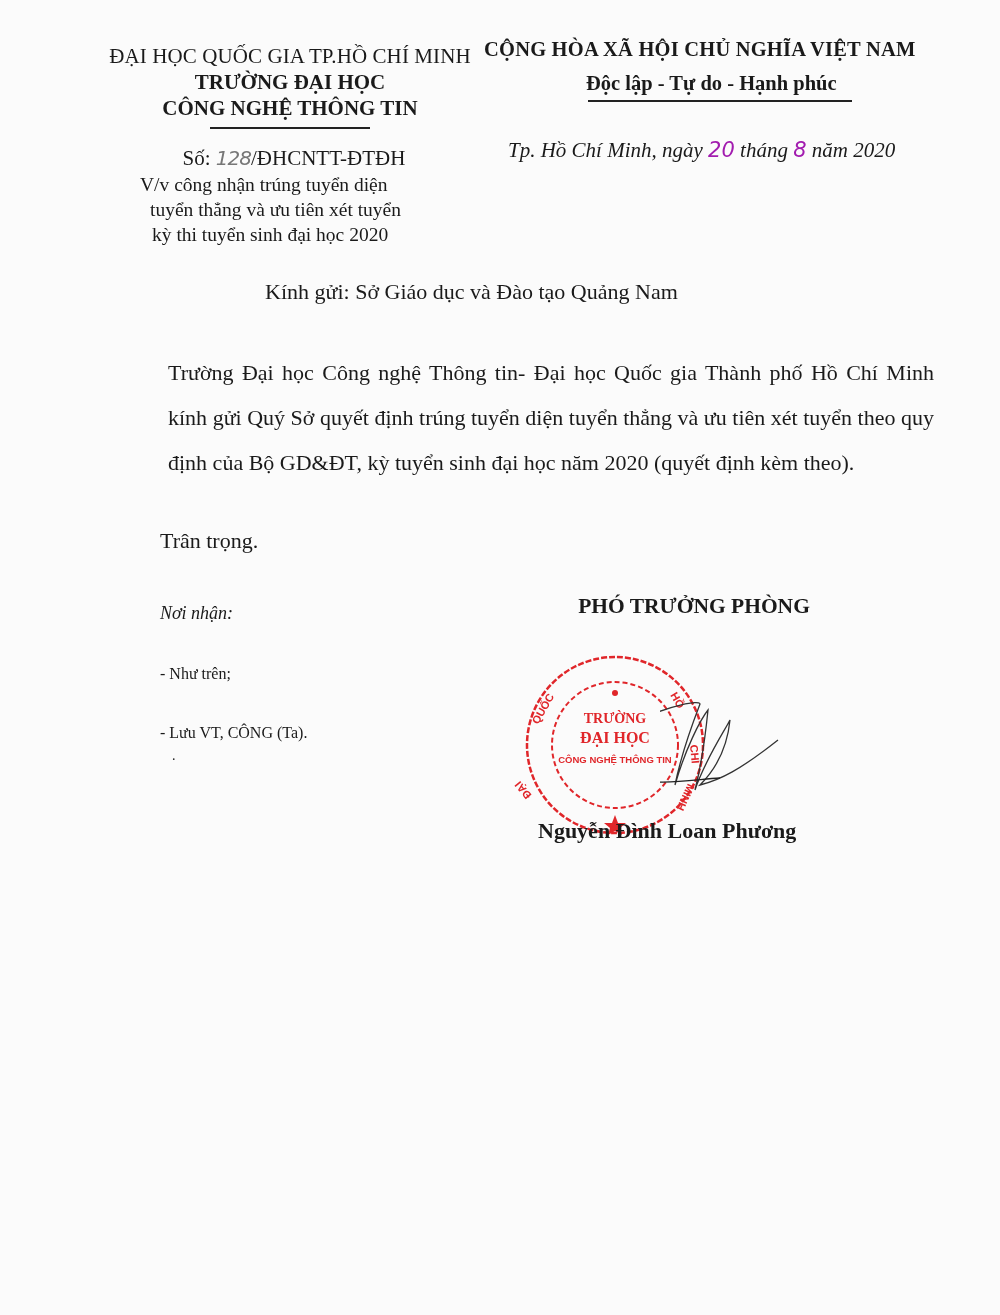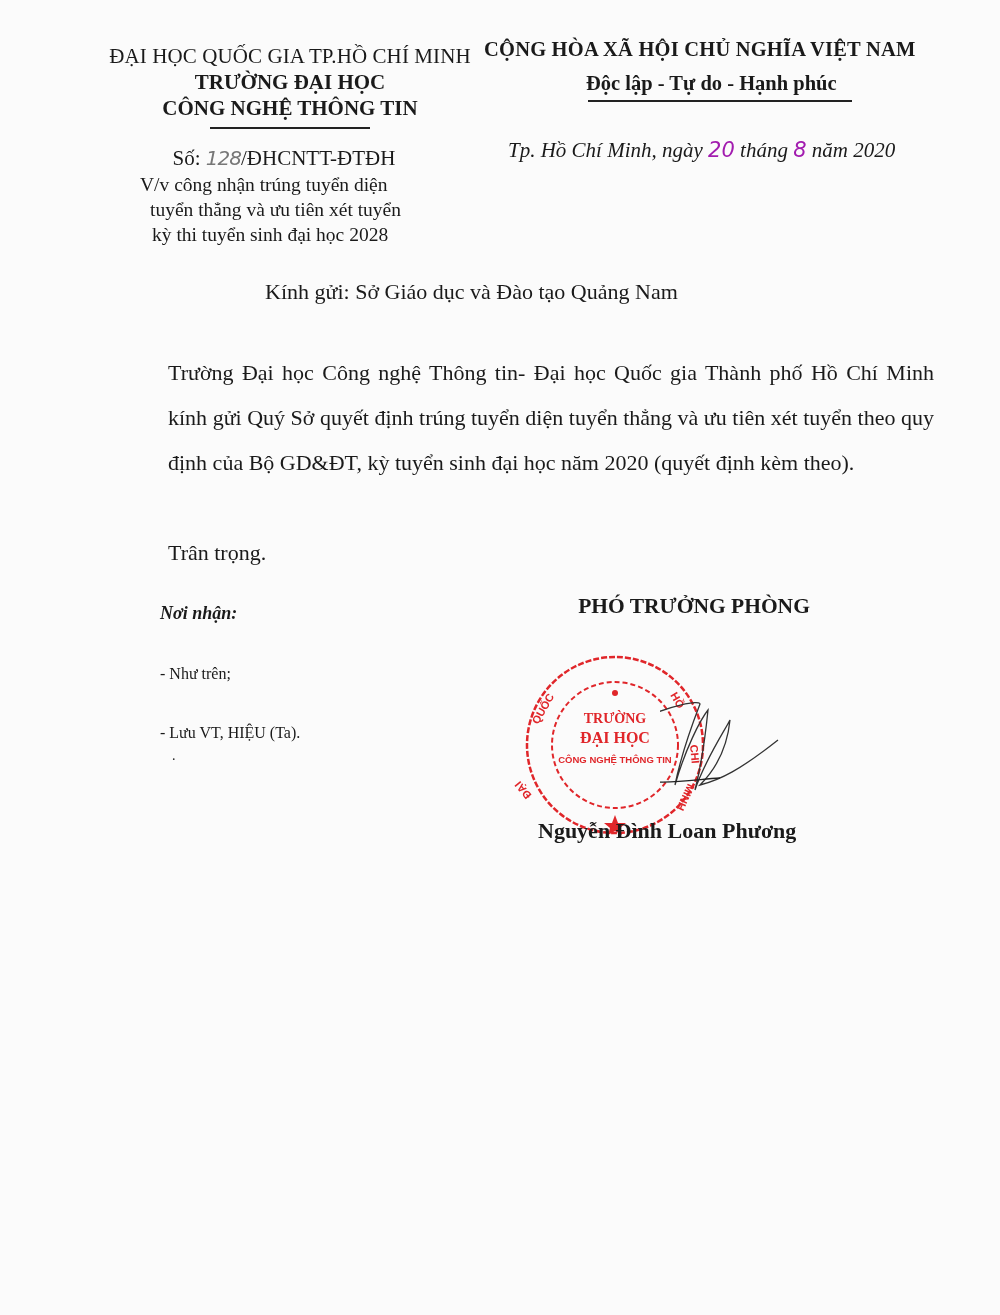--- a/index.html
+++ b/index.html
@@ -17,37 +17,37 @@
     #left-header { left: 105px; top: 44px; width: 370px; }
     #left-header .l1 { font-size: 21px; letter-spacing: 0.1px; }
     #left-header .l2, #left-header .l3 { font-size: 21px; font-weight: bold; line-height: 26px; font-family: Liberation Serif, serif; }
     #left-header .rule { width: 160px; height: 1.5px; background: #222; margin: 6px auto 0; }
 
     #right-header { left: 484px; top: 38px; width: 450px; }
     #right-header .r1 { font-size: 20.5px; font-weight: bold; letter-spacing: 0.2px; }
     #right-header .r2 { font-size: 20.5px; font-weight: bold; margin-top: 11px; }
     #right-header .rule { width: 264px; height: 1.5px; background: #222; margin: 5px 0 0 104px; }
 
-    #doc-number { left: 134px; top: 146px; width: 300px; font-size: 21px; }
+    #doc-number { left: 144px; top: 146px; width: 300px; font-size: 21px; }
     #doc-number .hand { font-family: "DejaVu Sans", sans-serif; font-size: 20px; color: #777; font-style: italic; font-weight: normal; letter-spacing: -1px; }
     #subject { left: 140px; top: 172px; width: 290px; font-size: 19.5px; line-height: 25px; }
     #subject .s2 { padding-left: 10px; }
     #subject .s3 { padding-left: 12px; }
 
     #date-line { left: 508px; top: 138px; width: 430px; font-size: 21px; font-style: italic; }
     #date-line .hand { font-family: "DejaVu Sans", sans-serif; color: #a21caf; font-size: 21px; }
 
     #recipient { left: 265px; top: 279px; font-size: 22px; }
 
     #body-text { left: 116px; top: 350px; width: 818px; font-size: 22px; line-height: 45px; text-align: justify; }
     #body-text .indent { padding-left: 52px; }
-    #closing { left: 168px; top: 528px; font-size: 22px; margin-top: 12px; }
+    #closing { left: 160px; top: 528px; font-size: 22px; }
 
     #recipients-block { left: 160px; top: 603px; width: 240px; }
-    #recipients-block .title { font-size: 18px; font-style: italic; font-weight: bold; }
+    #recipients-block .title { font-size: 18px; font-style: italic; font-weight: normal; }
     #recipients-block .item { font-size: 16px; line-height: 19px; margin-top: 40px; }
     #recipients-block .dot { font-size: 14px; padding-left: 12px; margin-top: 6px; }
 
     #signature-block { left: 440px; top: 592px; width: 500px; text-align: center; }
     #signature-block .t1, #signature-block .t2, #signature-block .t3 { font-size: 21.5px; font-weight: bold; line-height: 29px; }
     #signer-name { left: 538px; top: 818px; font-size: 22px; font-weight: bold; }
 
     #stamp { left: 510px; top: 655px; width: 210px; height: 180px; }
     #signature-mark { left: 660px; top: 690px; width: 120px; height: 110px; }
   </style>
@@ -67,39 +67,39 @@
   <div class="rule"></div>
 </div>
 
 <div id="doc-number" class="abs center">
   <span>Số: </span><span class="hand">128</span><span>/ĐHCNTT-ĐTĐH</span>
 </div>
 
 <div id="subject" class="abs">
   <div>V/v công nhận trúng tuyển diện</div>
   <div class="s2">tuyển thẳng và ưu tiên xét tuyển</div>
-  <div class="s3">kỳ thi tuyển sinh đại học 2028</div>
+  <div class="s3">kỳ thi tuyển sinh đại học 2020</div>
 </div>
 
 <div id="date-line" class="abs">
   <span>Tp. Hồ Chí Minh, ngày </span><span class="hand">20</span><span> tháng </span><span class="hand">8</span><span> năm 2020</span>
 </div>
 
 <div id="recipient" class="abs">Kính gửi: Sở Giáo dục và Đào tạo Quảng Nam</div>
 
 <div id="body-text" class="abs">
   <div class="indent">Trường Đại học Công nghệ Thông tin- Đại học Quốc gia Thành phố Hồ Chí Minh kính gửi Quý Sở quyết định trúng tuyển diện tuyển thẳng và ưu tiên xét tuyển theo quy định của Bộ GD&amp;ĐT,  kỳ tuyển sinh đại học năm 2020 (quyết định kèm theo).</div>
 </div>
 
 <div id="closing" class="abs">Trân trọng.</div>
 
 <div id="recipients-block" class="abs">
   <div class="title">Nơi nhận:</div>
   <div class="item">- Như trên;</div>
-  <div class="item">- Lưu VT, HIỆU (Ta).</div>
+  <div class="item">- Lưu VT, CÔNG (Ta).</div>
   <div class="dot">.</div>
 </div>
 
 <div id="signature-block" class="abs">
   <div class="t3" style="padding-left:8px">PHÓ TRƯỞNG PHÒNG</div>
 </div>
 
 <svg id="stamp" class="abs" viewBox="0 0 210 180">
   <g fill="none" stroke="#e0262a" stroke-width="2.5">
     <circle cx="105" cy="90" r="88" stroke-dasharray="6 2"></circle>

